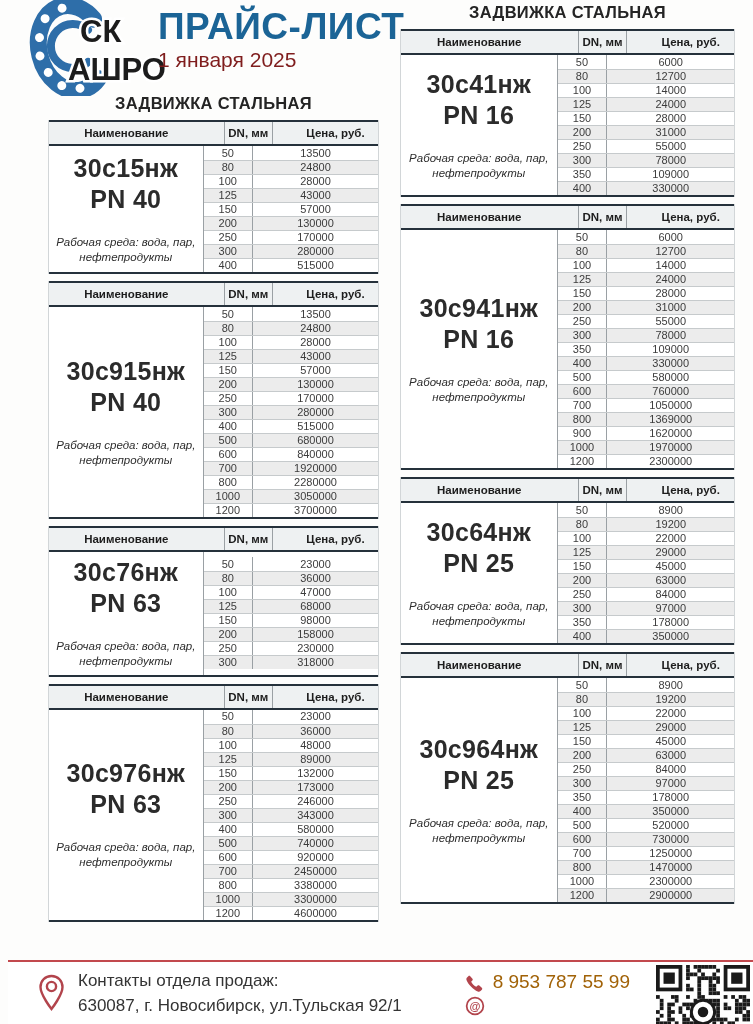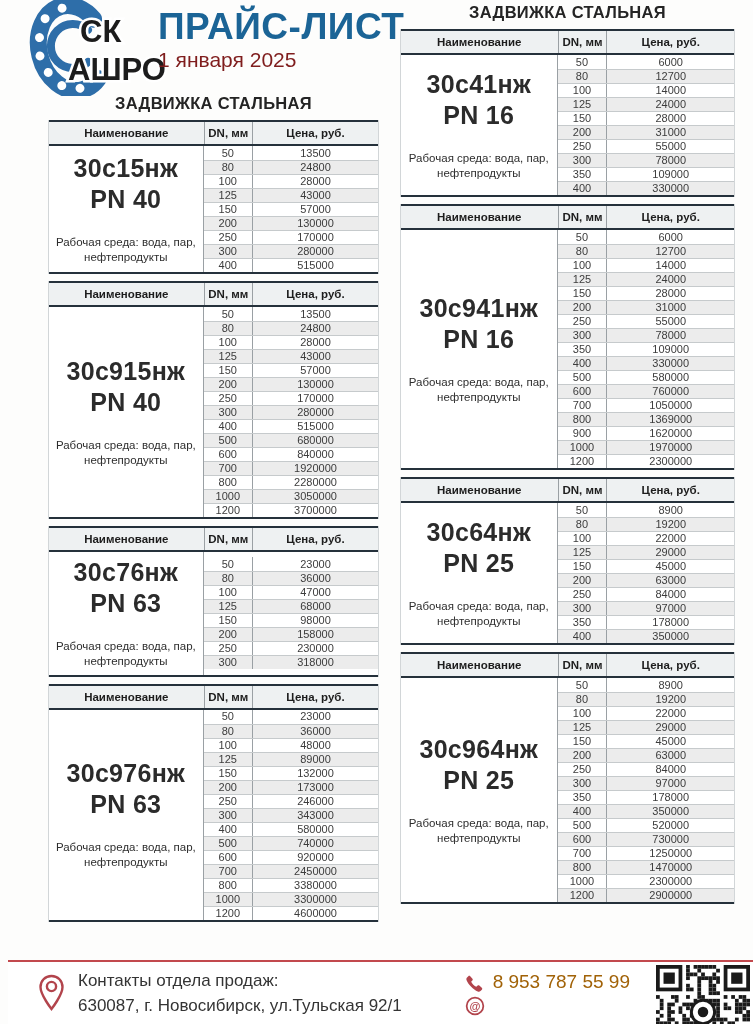--- a/index.html
+++ b/index.html
@@ -14,30 +14,30 @@
 
   
   .col{position:absolute;}
   .col-left{left:48px;top:94px;width:331px;}
   .col-right{left:400px;top:3px;width:335px;}
   .section-title{margin:0 0 7px 0;text-align:center;font-size:16.5px;font-weight:800;color:#242424;letter-spacing:.3px;}
   .tables{display:flex;flex-direction:column;gap:7px;}
 
   
   .ptable{border-left:1px solid #d2d6d8;border-right:1px solid #d2d6d8;background:#fff;}
-  .thead{display:flex;background:#eef1f2;border-top:2px solid #25313b;border-bottom:2px solid #25313b;}
+  .thead{display:flex;background:#eef1f2;border-top:2px solid #25313b;border-bottom:2px solid #25313b;gap:20px;}
   .th{height:22px;display:flex;align-items:center;justify-content:center;font-size:11.5px;font-weight:700;color:#1d1d1d;}
   .th-name{width:47%;}
   .th-dn{width:15%;border-left:1px solid #9aa0a4;border-right:1px solid #9aa0a4;}
   .th-price{flex:1;}
   .tbody{display:flex;border-bottom:2px solid #25313b;}
   .namecell{width:47%;border-right:1px solid #9aa0a4;display:flex;flex-direction:column;align-items:center;justify-content:center;text-align:center;padding:6px 6px;}
   .model,.pn{font-size:25px;font-weight:800;color:#2b2b2b;line-height:1.12;letter-spacing:.3px;}
   .pn{margin-top:3px;}
-  .medium{font-size:11.5px;color:#2d2d2d;margin-top:22px;line-height:1.3;max-width:160px;}
+  .medium{font-size:11.5px;font-style:italic;color:#2d2d2d;margin-top:22px;line-height:1.3;max-width:160px;}
   .rows{flex:1;display:flex;flex-direction:column;justify-content:center;}
   .prow{display:flex;height:14px;}
   .prow + .prow{border-top:1px solid #c6cacc;}
   .prow:nth-child(even){background:#ececec;}
   .cell{font-size:11px;color:#3c3c3c;display:flex;align-items:center;justify-content:center;line-height:13px;}
   .cell-dn{width:28.3%;border-right:1px solid #9aa0a4;}
   .cell-price{flex:1;}
 
   
   .footer{position:absolute;left:8px;right:0;bottom:0;height:64px;background:#fff;border-top:2.5px solid #c2494e;display:flex;align-items:center;}

